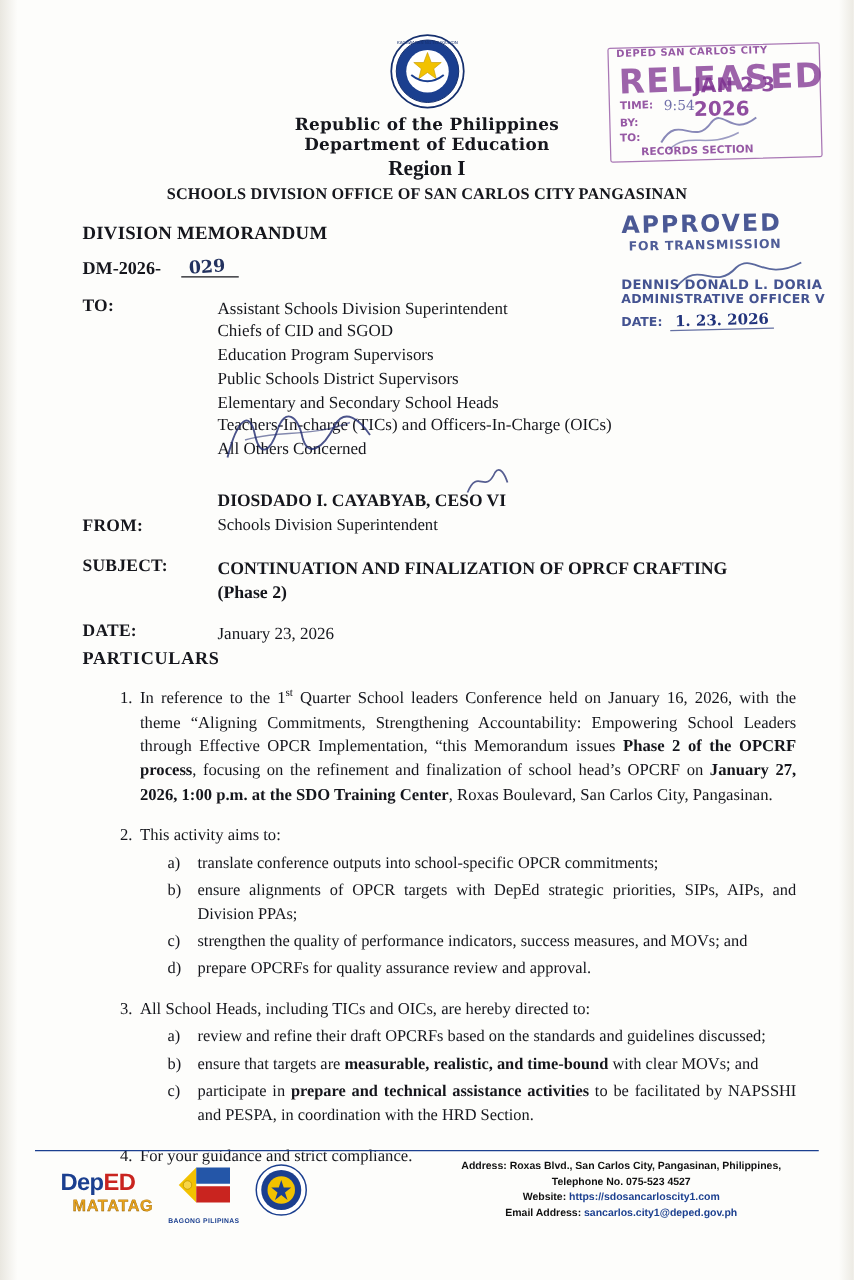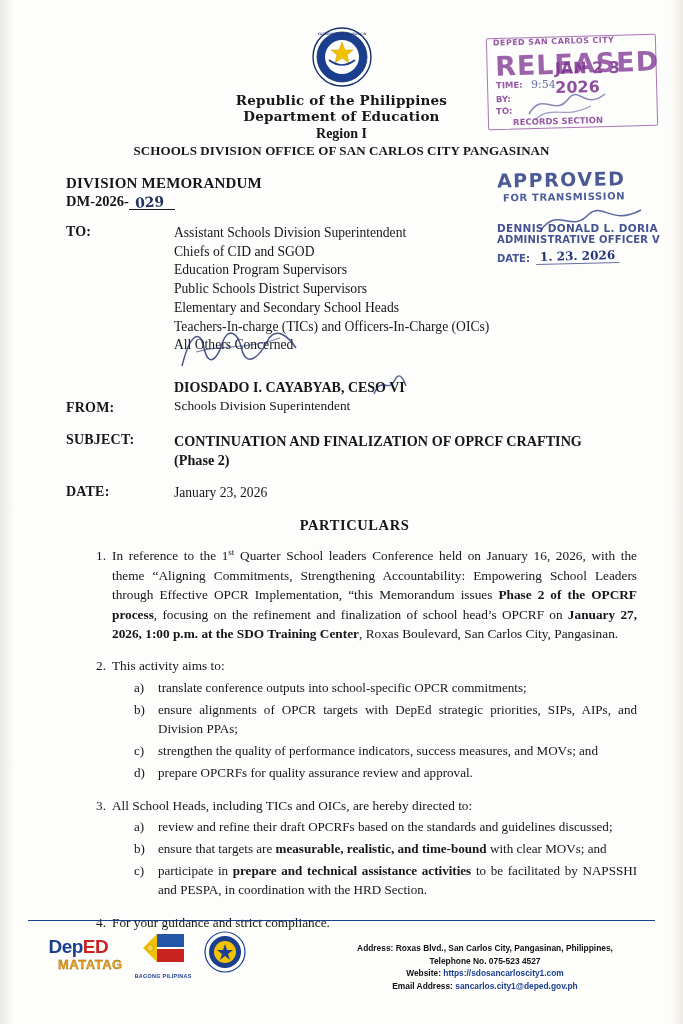--- a/index.html
+++ b/index.html
@@ -57,21 +57,21 @@
     line-height: 1.22;
   }
   .hdr-rp, .hdr-dep {
     font-family: "DejaVu Serif", serif;
     font-weight: bold;
     font-size: 13.5px;
     letter-spacing: .2px;
   }
   .hdr-region {
     font-family: "Liberation Serif", serif;
-    font-size: 14px;
+    font-size: 17px;
     font-weight: bold;
   }
   .hdr-office {
     font-family: "Liberation Serif", serif;
     font-size: 13px;
     font-weight: bold;
     letter-spacing: .1px;
     margin-top: 1px;
   }
 
@@ -82,24 +82,23 @@
     margin-top: 16px;
   }
   .memo-title {
     font-weight: bold;
     font-size: 15px;
     letter-spacing: .2px;
   }
   .memo-no {
     font-weight: bold;
     font-size: 14.5px;
-    margin-top: 1px;
+    margin-top: 11px;
     display: flex;
-    align-items: flex-end;
-    gap: 0;
+    gap: 16px;
   }
   .memo-no .numline {
     display: inline-block;
     border-bottom: 1px solid #14161c;
     min-width: 46px;
     height: 14px;
     position: relative;
   }
   .handnum {
     position: absolute;
@@ -135,25 +134,24 @@
     font-size: 13.4px;
   }
   .subject-val {
     font-weight: bold;
     font-size: 14.2px;
     line-height: 1.35;
   }
   .date-val { font-size: 13.6px; }
 
   .particulars {
-    text-align: center;
     font-weight: bold;
     font-size: 14.5px;
     letter-spacing: .6px;
-    margin-top: 14px;
+    margin-top: 2px;
   }
 
   
   ol.items {
     margin: 12px 0 0 0;
     padding: 0 6px 0 26px;
     list-style: none;
     counter-reset: item;
   }
   ol.items > li {
@@ -212,30 +210,29 @@
   .logos {
     position: absolute;
     left: 34px;
     top: 8px;
     display: flex;
     align-items: center;
     gap: 12px;
   }
   .addr {
     position: absolute;
-    right: 48px;
+    right: 36px;
     top: 6px;
     text-align: center;
     font-family: "Liberation Sans", sans-serif;
     font-size: 8.4px;
     font-weight: bold;
     line-height: 1.5;
     color: #101010;
     width: 300px;
-    margin-top: 16px;
   }
   .addr .blue { color: #1b3f8f; }
 
   .deped-logo {
     font-family: "Liberation Sans", sans-serif;
     text-align: center;
     line-height: 1;
   }
   .deped-word {
     font-size: 19px;

